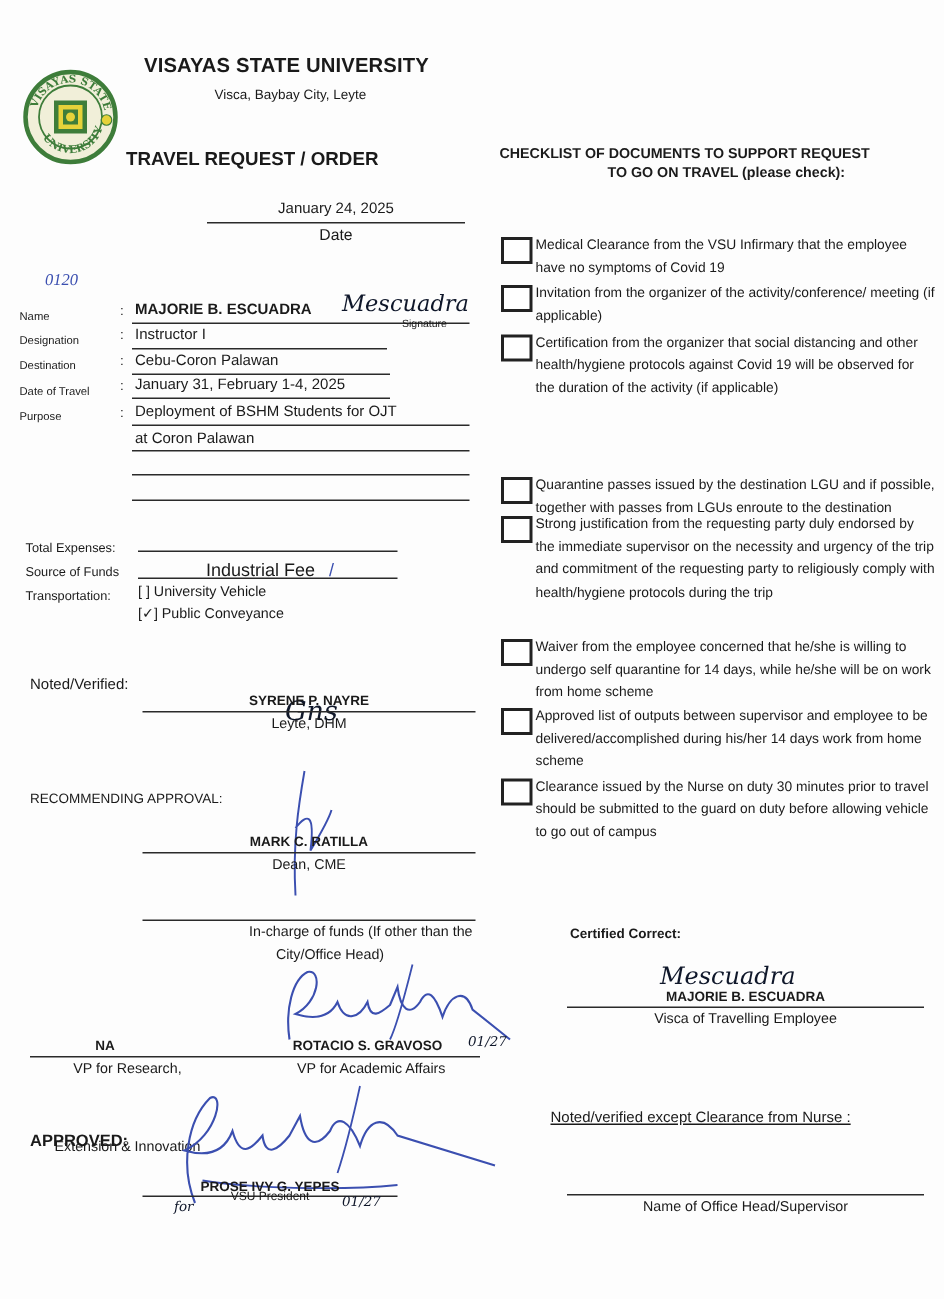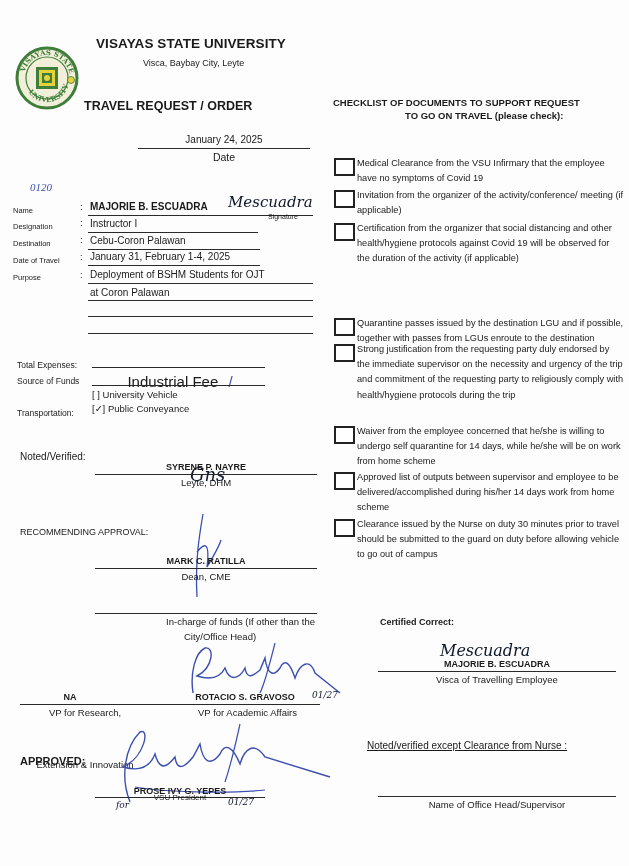--- a/index.html
+++ b/index.html
@@ -22,21 +22,21 @@
   .hand-note { left: 30px; top: 181px; font-size: 11px; color: #3b4fb0; font-family: Liberation Serif, serif; font-style: italic; }
 
   .lbl { position: absolute; font-size: 7.5px; left: 13px; }
   .colon { position: absolute; font-size: 9px; left: 80px; }
   .val { position: absolute; font-size: 10px; left: 90px; }
   .val.bold { font-weight: bold; }
   .sig-lbl { left: 268px; top: 213px; font-size: 7px; }
   .sig-scribble { position: absolute; color: #0f172a; font-family: "DejaVu Serif", serif; font-style: italic; }
 
   .flbl { position: absolute; font-size: 8.5px; left: 17px; }
-  .src-val { left: 95px; top: 373px; width: 170px; text-align: center; font-size: 15px; }
+  .src-val { left: 95px; top: 373px; width: 170px; text-align: center; font-size: 12px; }
   .opt { position: absolute; left: 92px; font-size: 9.5px; }
 
   .noted { left: 20px; top: 451px; font-size: 10px; }
   .sign-name { position: absolute; font-weight: bold; font-size: 9px; text-align: center; }
   .sign-title { position: absolute; font-size: 9.5px; text-align: center; }
   .rec { left: 20px; top: 527px; font-size: 9px; }
   .approved { left: 20px; top: 755px; font-weight: bold; font-size: 11px; }
 
   .chk-item { position: absolute; left: 334px; width: 290px; font-size: 9.2px; line-height: 15.2px; }
   .chk-box { position: absolute; left: 0; top: 2px; width: 17px; height: 14px; border: 2px solid #222; background: #fff; }
@@ -104,21 +104,21 @@
 <div class="val" style="top:287px;">at Coron Palawan</div>
 <div class="line" style="left:88px; top:300px; width:225px;"></div>
 <div class="line" style="left:88px; top:316px; width:225px;"></div>
 <div class="line" style="left:88px; top:333px; width:225px;"></div>
 
 <div class="flbl" style="top:360px;">Total Expenses:</div>
 <div class="line" style="left:92px; top:367px; width:173px;"></div>
 <div class="flbl" style="top:376px;">Source of Funds</div>
 <div class="abs src-val"><span>Industrial Fee</span> <span style="color:#3b4fb0; margin-left:6px;">/</span></div>
 <div class="line" style="left:92px; top:385px; width:173px;"></div>
-<div class="flbl" style="top:408px;">Transportation:</div>
+<div class="flbl" style="top:392px;">Transportation:</div>
 <div class="opt" style="top:389px;">[ ] University Vehicle</div>
 <div class="opt" style="top:403px;">[✓] Public Conveyance</div>
 
 <div class="abs noted">Noted/Verified:</div>
 <div class="sig-scribble" style="left:190px; top:428px; font-size:18px;margin-top:36px;">Gns</div>
 <div class="sign-name" style="left:95px; top:462px; width:222px;">SYRENE P. NAYRE</div>
 <div class="line" style="left:95px; top:474px; width:222px;"></div>
 <div class="sign-title" style="left:95px; top:477px; width:222px;">Leyte, DHM</div>
 
 <div class="abs rec">RECOMMENDING APPROVAL:</div>

